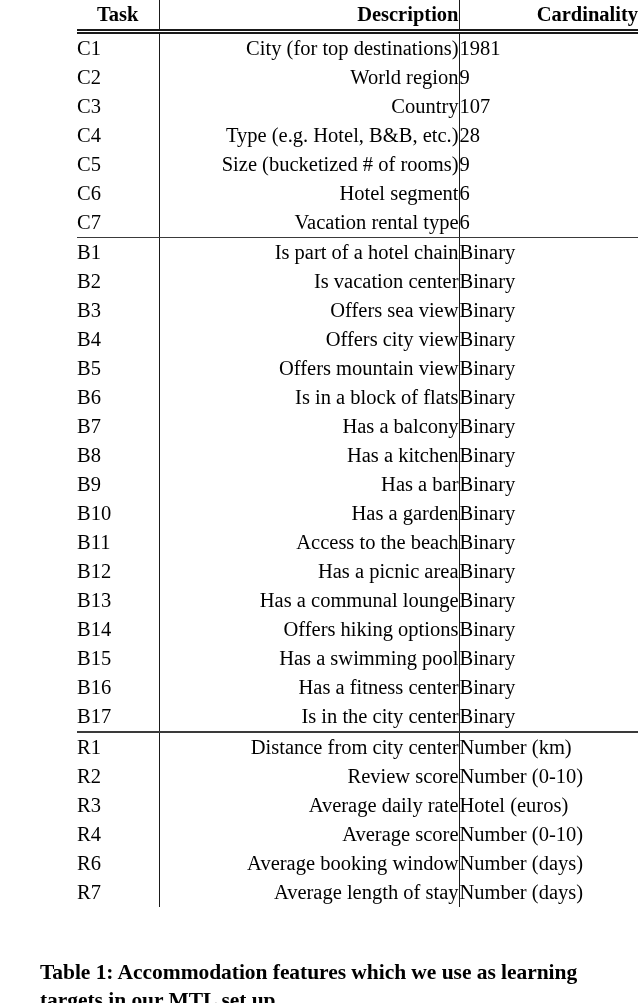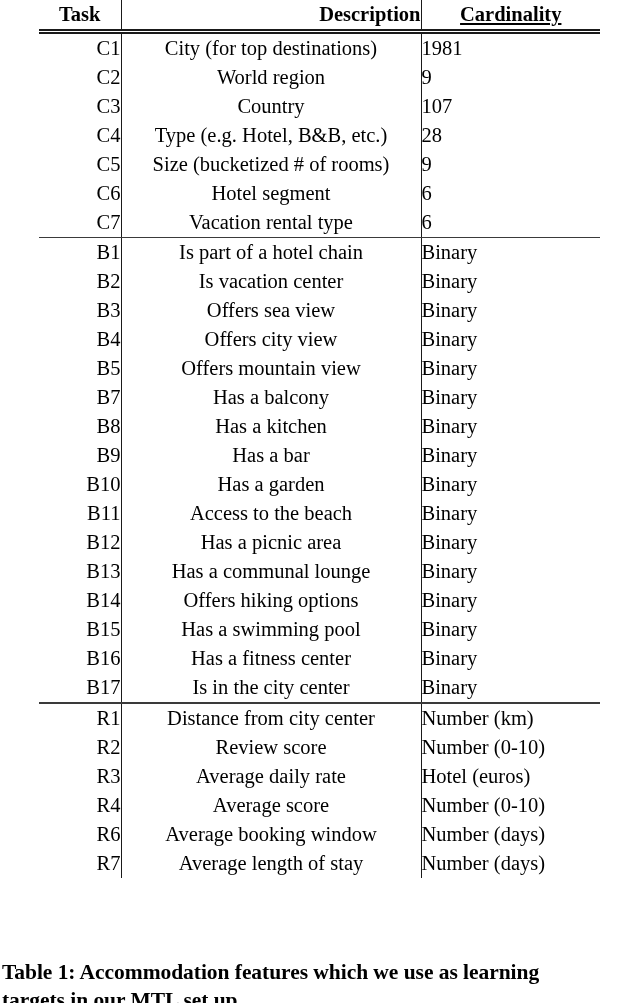--- a/index.html
+++ b/index.html
@@ -12,20 +12,21 @@
     height: 1003px;
     overflow: hidden;
     font-family: "Liberation Serif", "DejaVu Serif", serif;
     color: #000000;
   }
 
   #page {
     position: relative;
     width: 556px;
     height: 1003px;
+    margin-left: 38px;
   }
 
   
   table.feature-table {
     position: absolute;
     left: 39px;
     top: 0px;
     width: 561px;
     border-collapse: collapse;
     table-layout: fixed;
@@ -47,29 +48,29 @@
   
   thead th {
     font-weight: bold;
     font-size: 20.5px;
     line-height: 28px;
     height: 28px;
     padding-bottom: 2px;
   }
   th.h-task { text-align: center; padding-right: 10px;}
   th.h-desc { text-align: right; padding-right: 9px; }
-  th.h-card { text-align: center;  padding-left: 8px; text-decoration: underline; }
+  th.h-card { text-align: right;  padding-left: 8px; }
 
   
   .vr-left  { border-right: 1.4px solid #1a1a1a; }
   .vr-right { border-right: 1.4px solid #1a1a1a; }
 
   
-  td.c-task { text-align: right; padding-right: 10px; }
-  td.c-desc { text-align: center; padding-right: 9px; }
+  td.c-task { text-align: left; padding-right: 10px; }
+  td.c-desc { text-align: right; padding-right: 9px; }
   td.c-card { text-align: left;  padding-left: 8px; }
 
   
   tr.rule-row td { height: 0; line-height: 0; font-size: 0; padding: 0; }
 
   .rule-double {
     position: relative;
     height: 5px;
   }
   .rule-double::before,
@@ -198,20 +199,25 @@
           <td class="c-task vr-left">B4</td>
           <td class="c-desc vr-right">Offers city view</td>
           <td class="c-card">Binary</td>
         </tr>
         <tr>
           <td class="c-task vr-left">B5</td>
           <td class="c-desc vr-right">Offers mountain view</td>
           <td class="c-card">Binary</td>
         </tr>
         <tr>
+          <td class="c-task vr-left">B6</td>
+          <td class="c-desc vr-right">Is in a block of flats</td>
+          <td class="c-card">Binary</td>
+        </tr>
+        <tr>
           <td class="c-task vr-left">B7</td>
           <td class="c-desc vr-right">Has a balcony</td>
           <td class="c-card">Binary</td>
         </tr>
         <tr>
           <td class="c-task vr-left">B8</td>
           <td class="c-desc vr-right">Has a kitchen</td>
           <td class="c-card">Binary</td>
         </tr>
         <tr>

